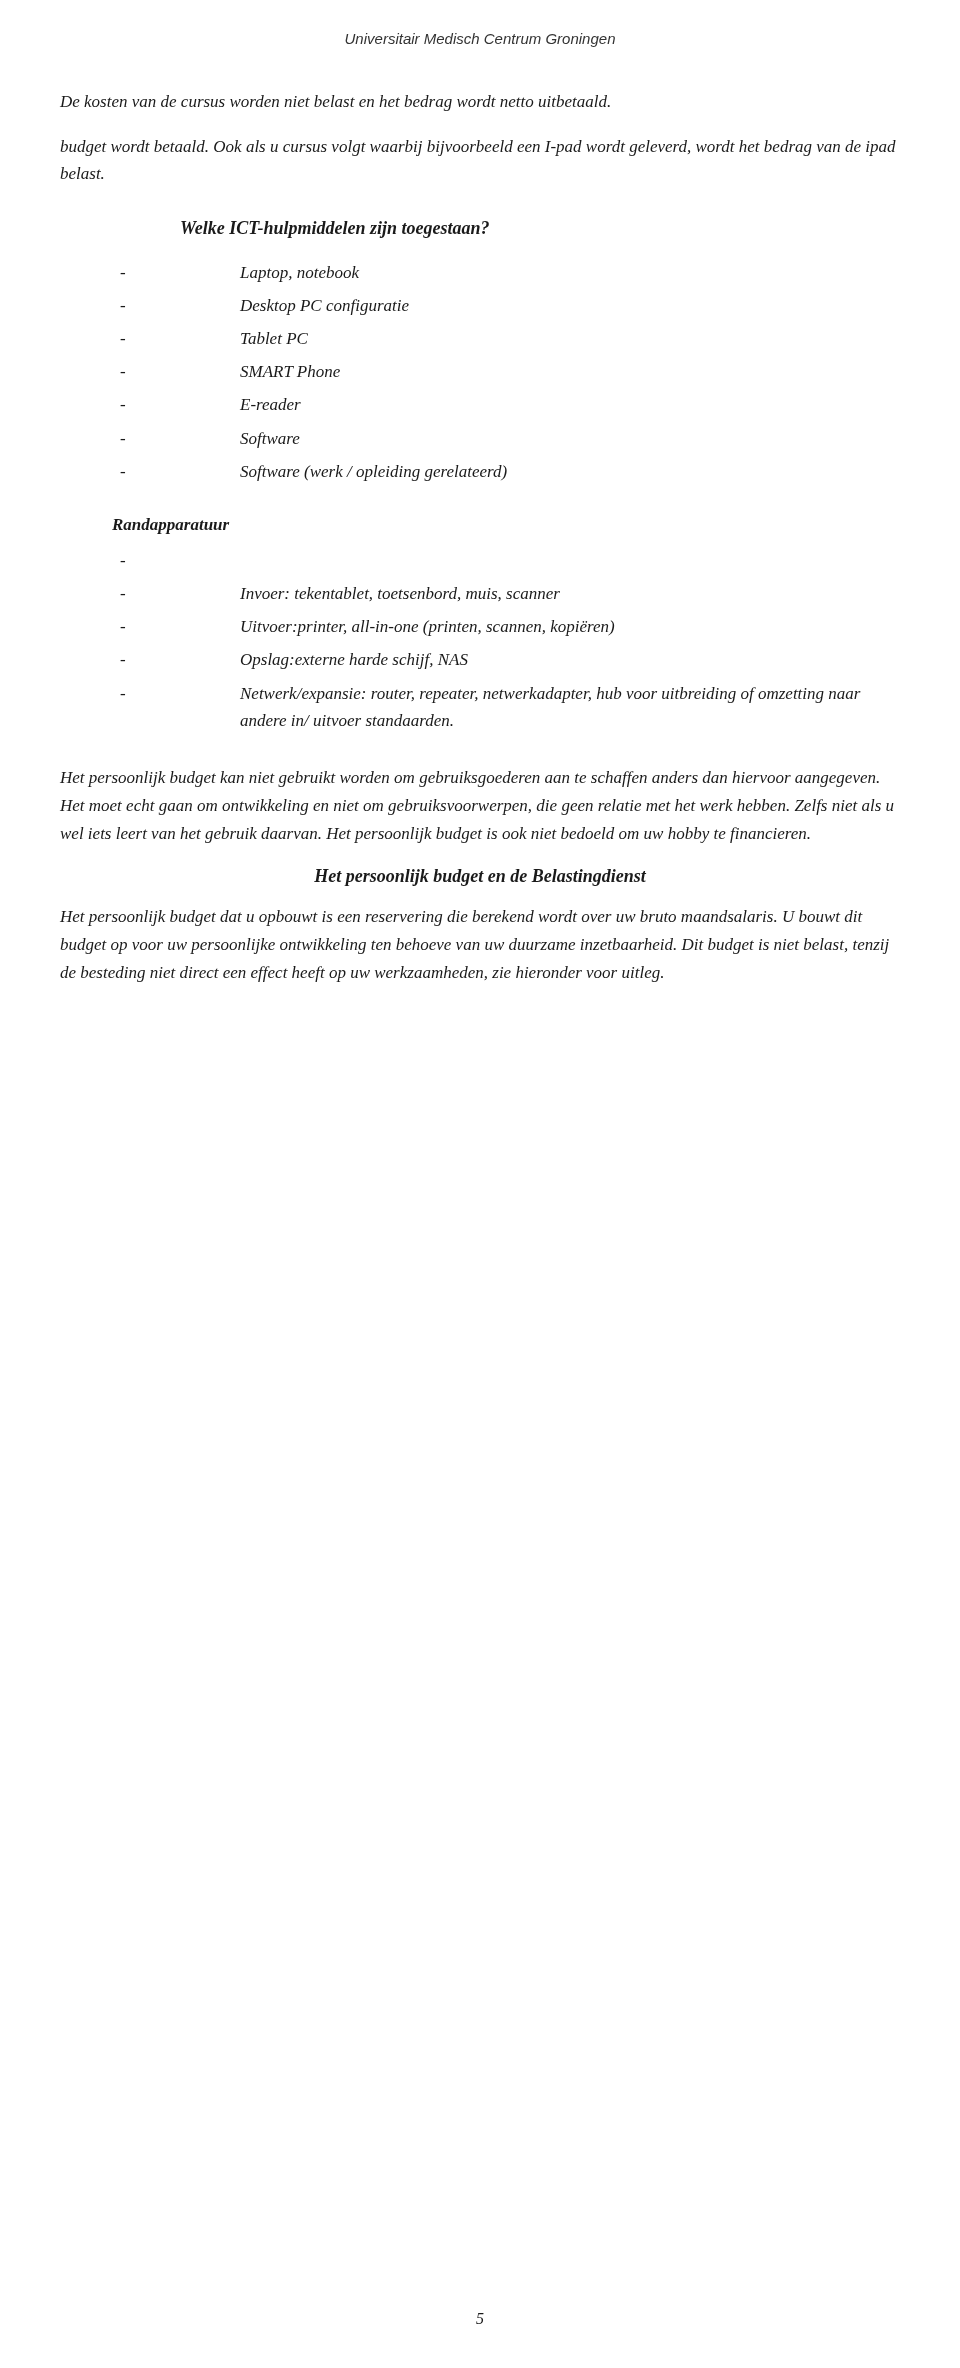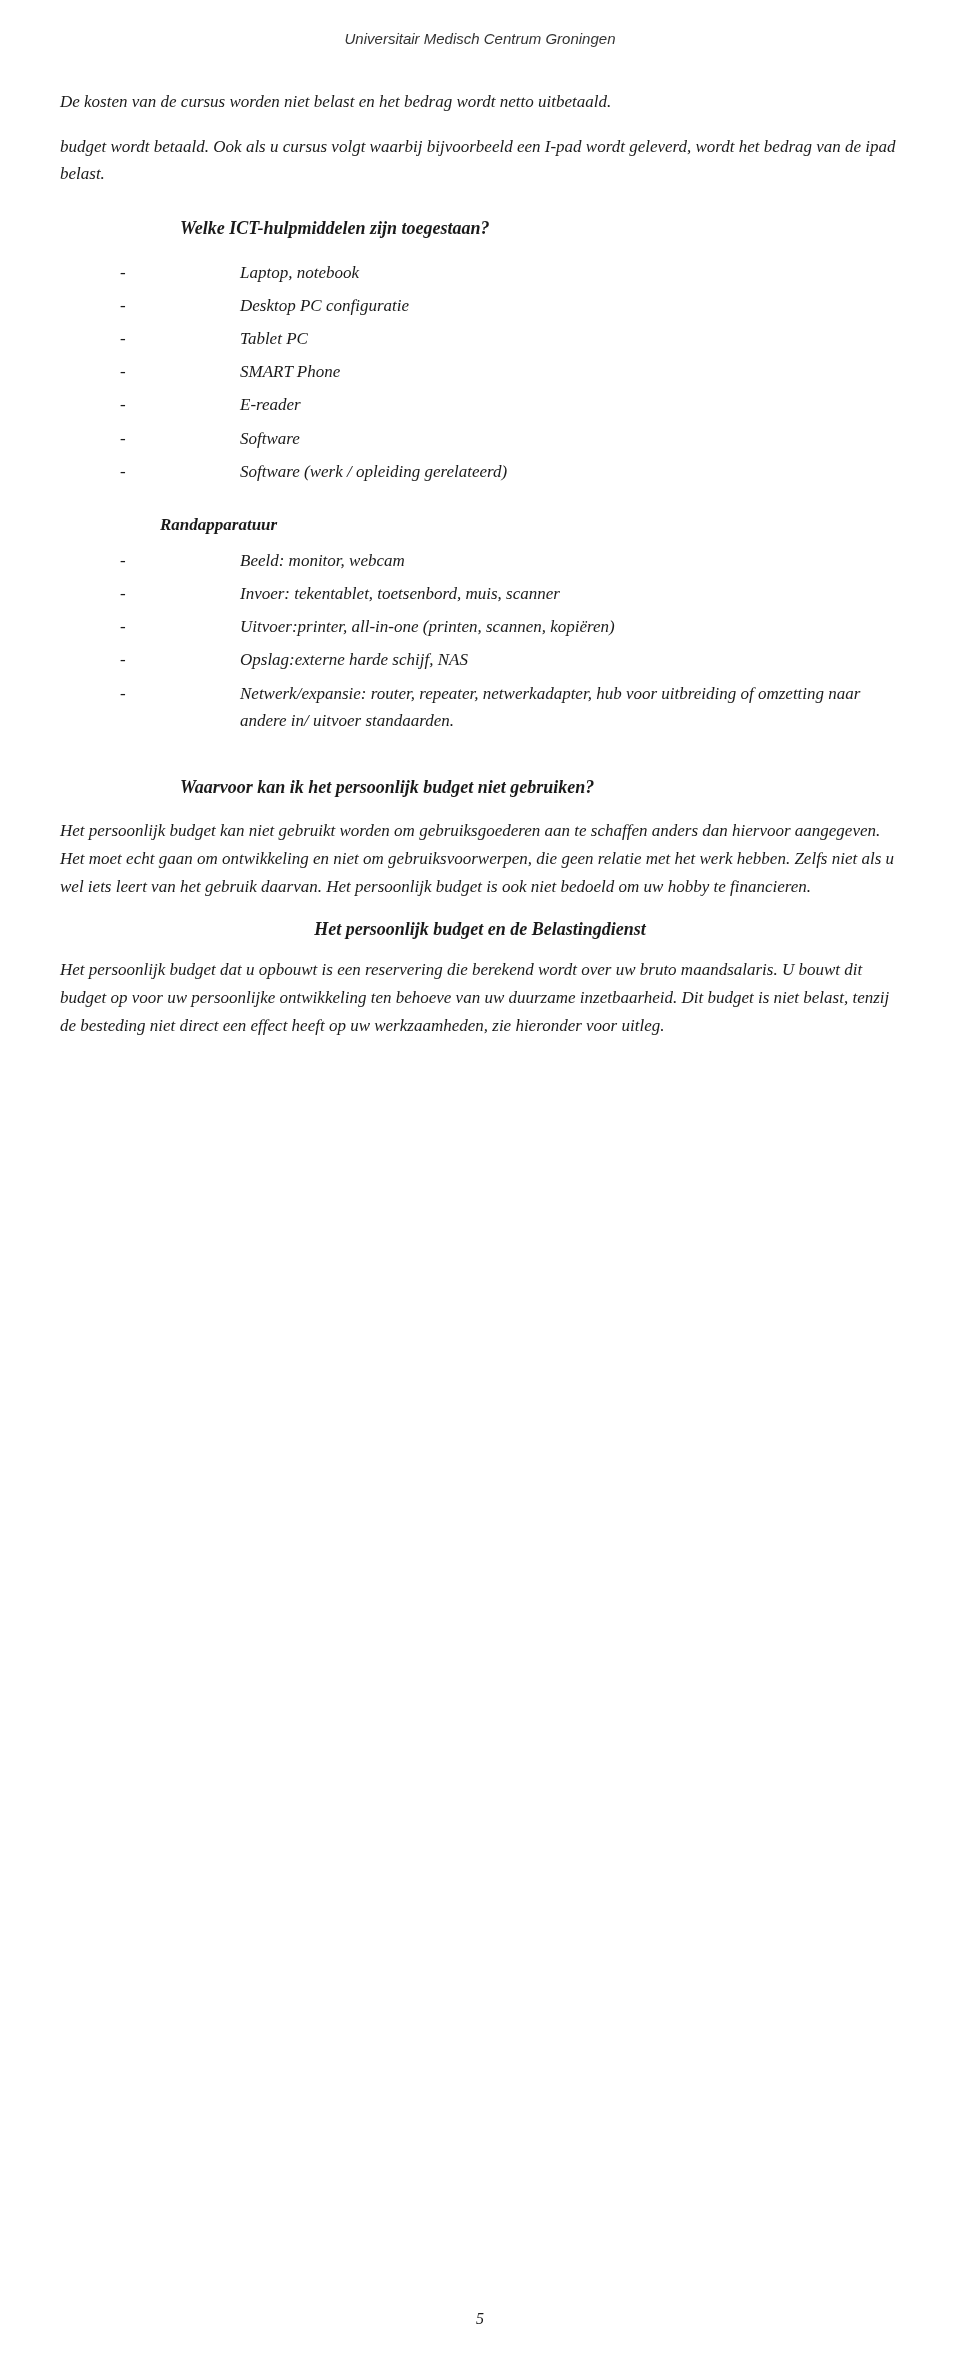--- a/index.html
+++ b/index.html
@@ -77,21 +77,21 @@
     }
 
     .list-label {
       margin-left: 90px;
       flex: 1;
     }
 
     .subsection-heading {
       font-size: 17px;
       font-weight: bold;
-      margin-left: 100px;
+      margin-left: 52px;
       margin-bottom: 12px;
       margin-top: 20px;
       color: #1a1a1a;
     }
 
     .question-heading {
       font-size: 18px;
       font-weight: bold;
       margin-left: 120px;
       margin-bottom: 16px;
@@ -182,41 +182,39 @@
         <span class="list-dash">-</span>
         <span class="list-label">Software (werk / opleiding gerelateerd)</span>
       </div>
     </div>
 
     <div class="subsection-heading">Randapparatuur</div>
 
     <div class="list-section">
       <div class="list-item">
         <span class="list-dash">-</span>
-        <span class="list-label">Beeld: monitor, webcam</span>
       </div>
       <div class="list-item">
         <span class="list-dash">-</span>
         <span class="list-label">Invoer: tekentablet, toetsenbord, muis, scanner</span>
       </div>
       <div class="list-item-multiline">
         <span class="list-dash">-</span>
         <span class="list-label">Uitvoer:printer, all-in-one (printen, scannen, kopiëren)</span>
       </div>
       <div class="list-item">
         <span class="list-dash">-</span>
         <span class="list-label">Opslag:externe harde schijf, NAS</span>
       </div>
       <div class="list-item-multiline">
         <span class="list-dash">-</span>
         <span class="list-label">Netwerk/expansie: router, repeater, netwerkadapter, hub voor uitbreiding of omzetting naar andere in/ uitvoer standaarden.</span>
       </div>
     </div>
 
-    <div class="question-heading">Waarvoor kan ik het persoonlijk budget niet gebruiken?</div>
 
     <p class="body-paragraph">Het persoonlijk budget kan niet gebruikt worden om gebruiksgoederen aan te schaffen anders dan hiervoor aangegeven. Het moet echt gaan om ontwikkeling en niet om gebruiksvoorwerpen, die geen relatie met het werk hebben. Zelfs niet als u wel iets leert van het gebruik daarvan. Het persoonlijk budget is ook niet bedoeld om uw hobby te financieren.</p>
 
     <div class="centered-heading">Het persoonlijk budget en de Belastingdienst</div>
 
     <p class="body-paragraph">Het persoonlijk budget dat u opbouwt is een reservering die berekend wordt over uw bruto maandsalaris. U bouwt dit budget op voor uw persoonlijke ontwikkeling ten behoeve van uw duurzame inzetbaarheid. Dit budget is niet belast, tenzij de besteding niet direct een effect heeft op uw werkzaamheden, zie hieronder voor uitleg.</p>
 
   </div>
 
   <div class="page-number">5</div>

